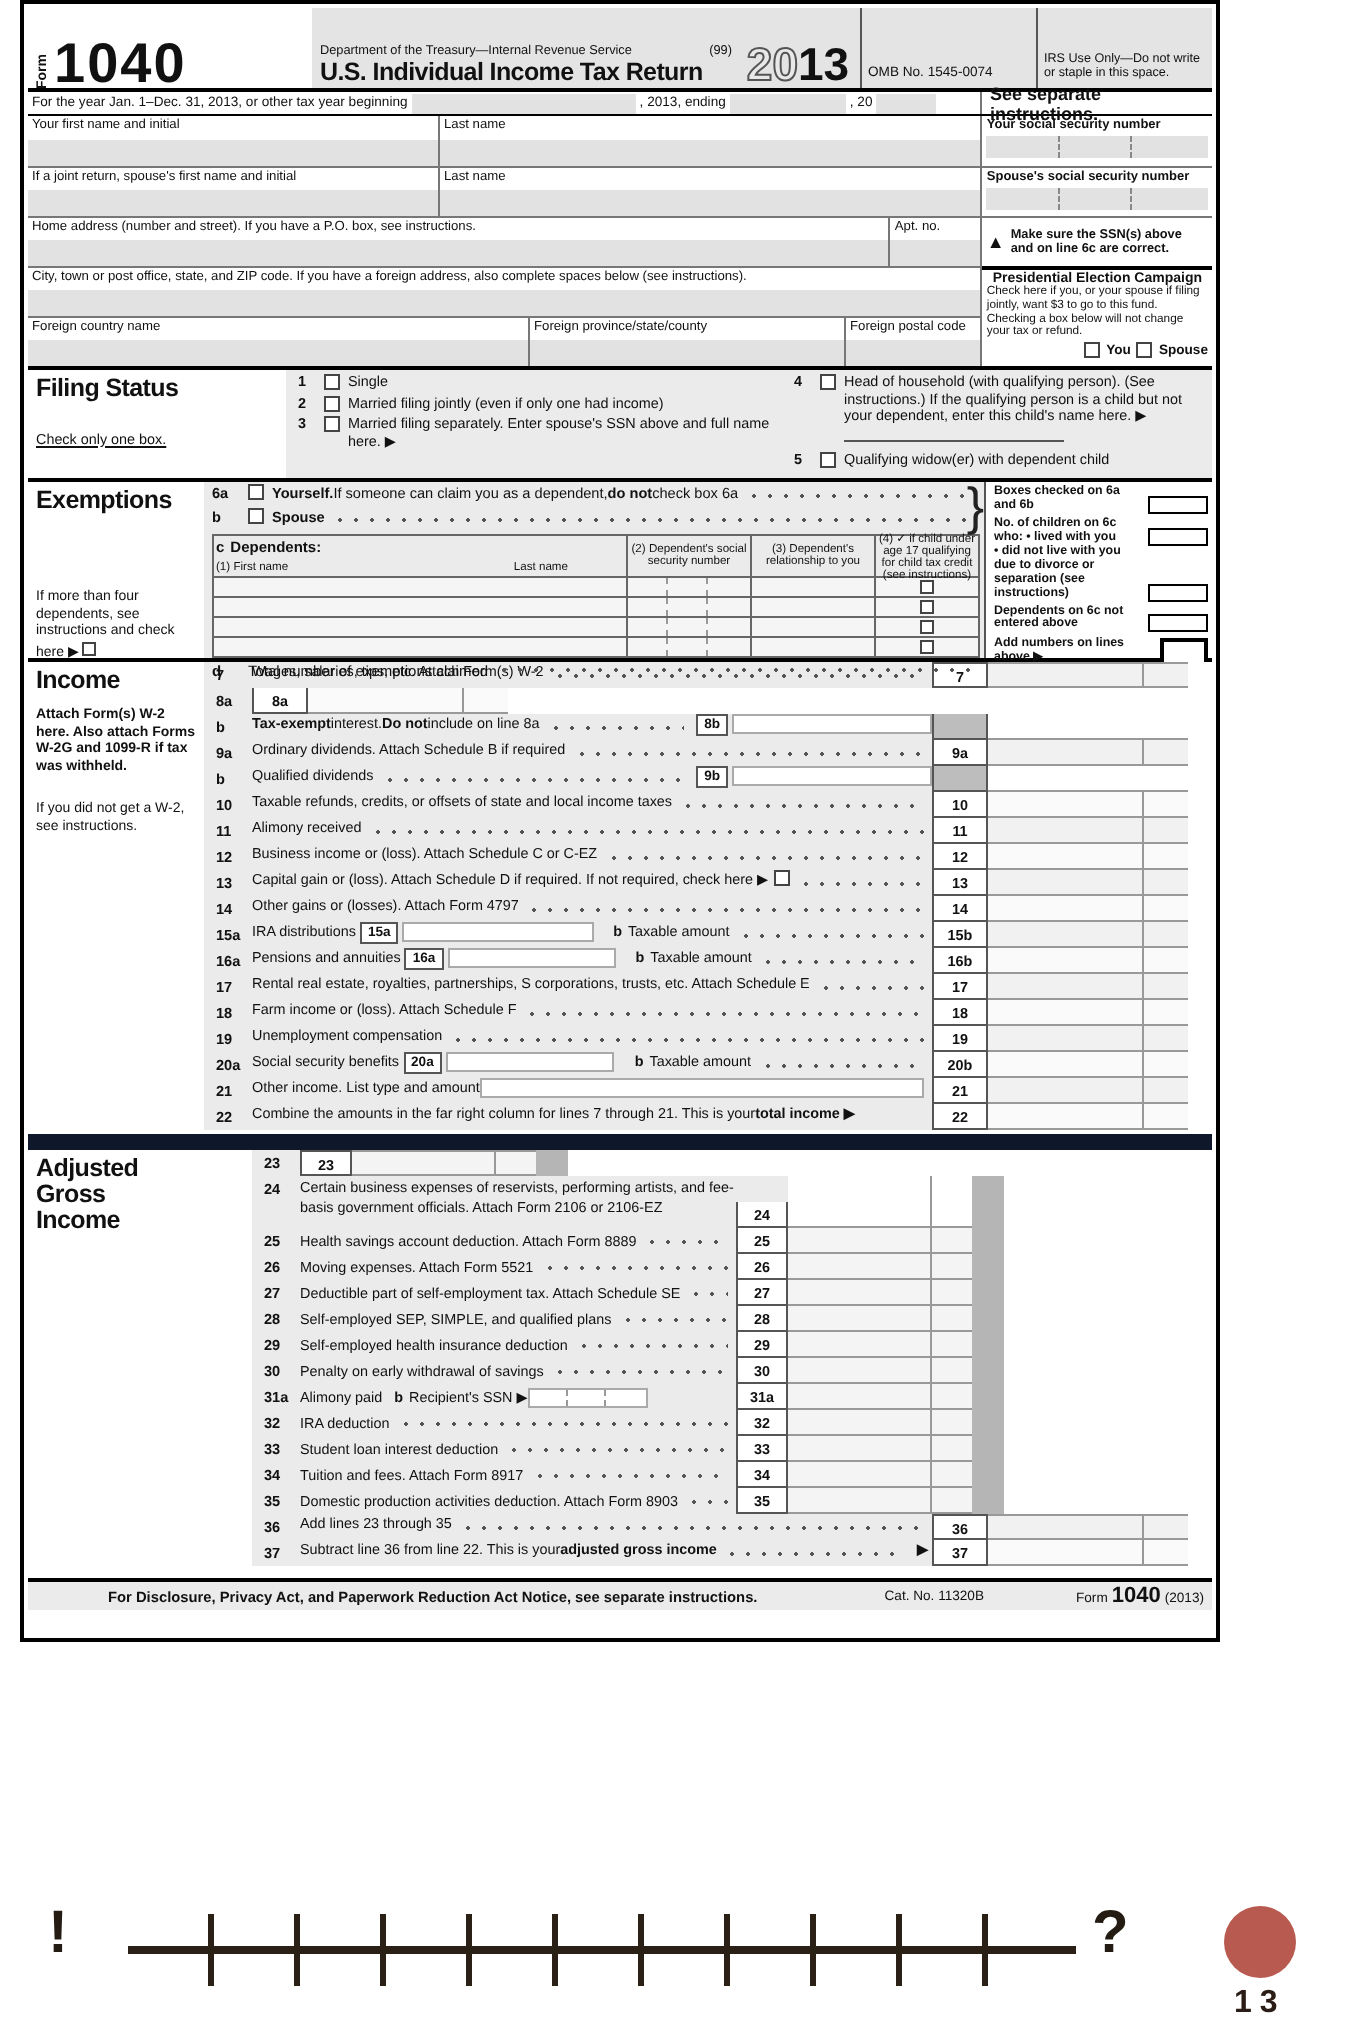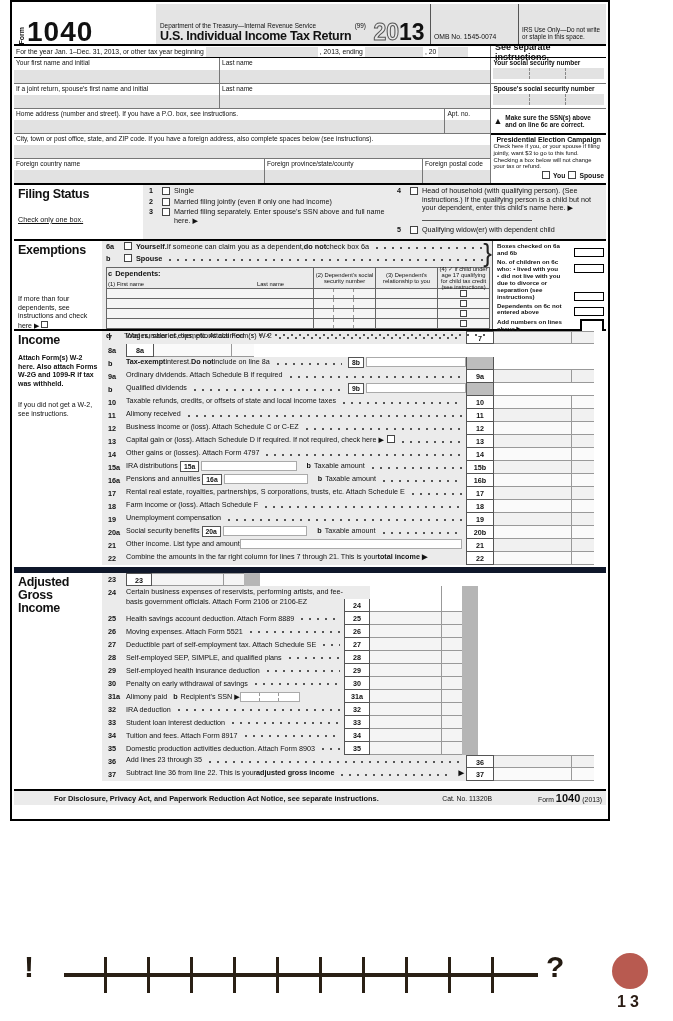--- a/index.html
+++ b/index.html
@@ -106,21 +106,21 @@
   .xdrow { display:flex; align-items:center; height:13px; font-size:7.5px; border-top:1px solid #666; width:384px; }
   .expanel { flex:1; border-left:1px solid #555; padding:2px 2px 0 4px; font-size:6.2px; font-weight:bold; line-height:1.12; }
   .xr { display:flex; justify-content:space-between; }
   .xrtext { width:74px; }
   .xrbox { width:30px; height:9px; border:1px solid #000; background:#fff; align-self:flex-end; flex:none; }
   .xrbig { width:24px; height:20px; border:2px solid #000; background:#fff; align-self:center; flex:none; }
   .mt2 { margin-top:2px; } .mt3 { margin-top:3px; }
 
   
   .incsec { height:238px; border-top:2px solid #000; }
-  .agisec { height:222px; border-top:6px solid #0f172a; }
+  .agisec { height:222px; border-top:8px solid #0f172a;gap:24px; }
   .rows { flex:1; background:#fff; padding-right:12px; }
   .irow { display:flex; height:13px; align-items:stretch; }
   .ln { width:24px; font-size:7.3px; font-weight:bold; background:#ebebeb; padding:2px 0 0 6px; flex:none; }
   .lbl { flex:1; background:#ebebeb; display:flex; align-items:flex-start; font-size:7.2px; white-space:nowrap; overflow:hidden; }
   .lbl b { font-weight:bold; }
   .nbx { width:28px; border:1px solid #555; border-top:none; background:#fff; font-size:7.2px; font-weight:bold; text-align:center; padding-top:2px; flex:none; }
   .nbx.shade { background:#bdbdbd; }
   .nbx.btp { border-top:1px solid #555; }
   .amt { width:100px; border-bottom:1px solid #999; background:#f1f1f1; position:relative; flex:none; }
   .amt.alt { background:#fafafa; }

